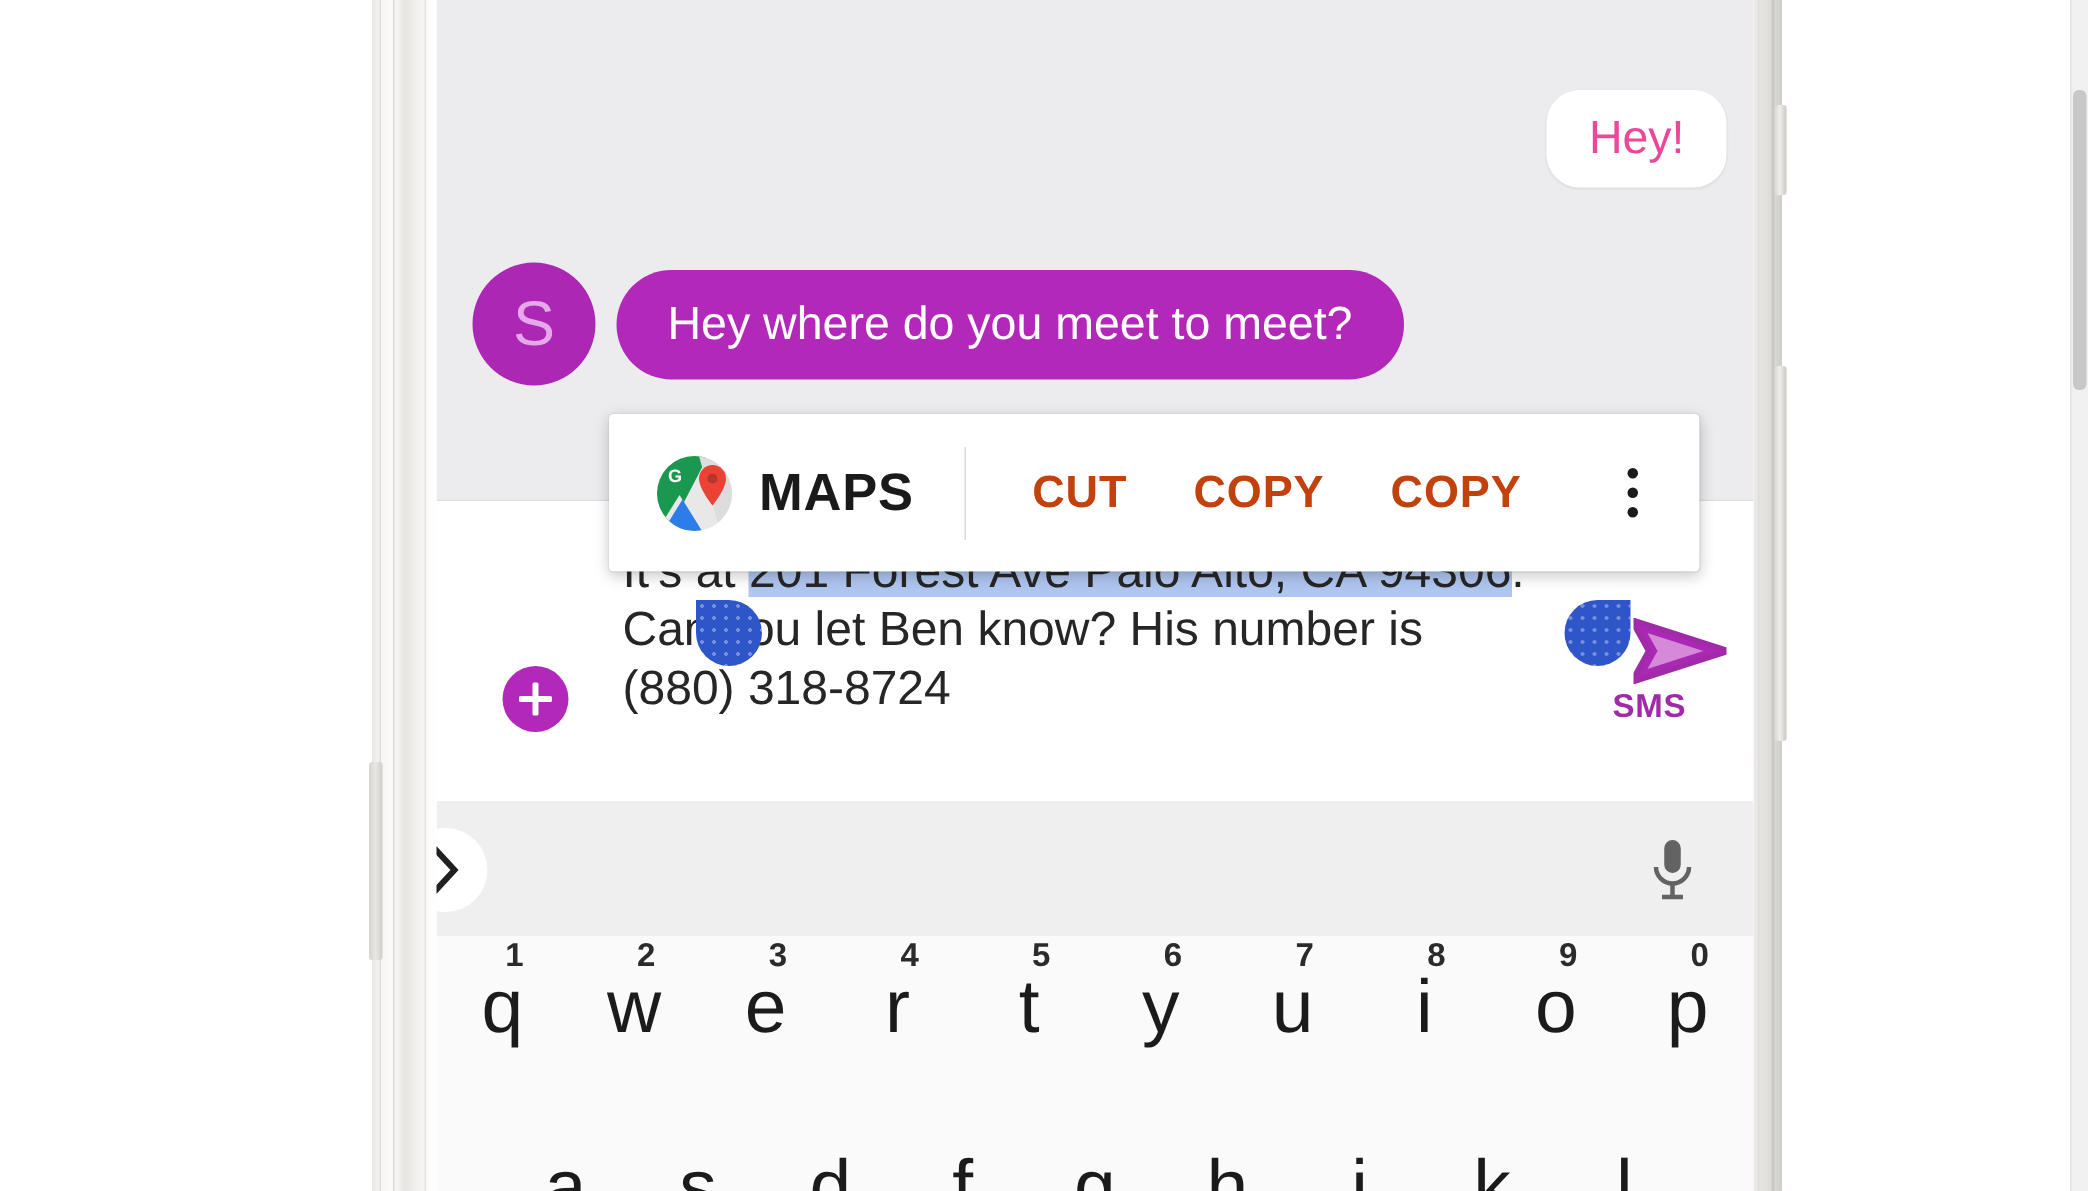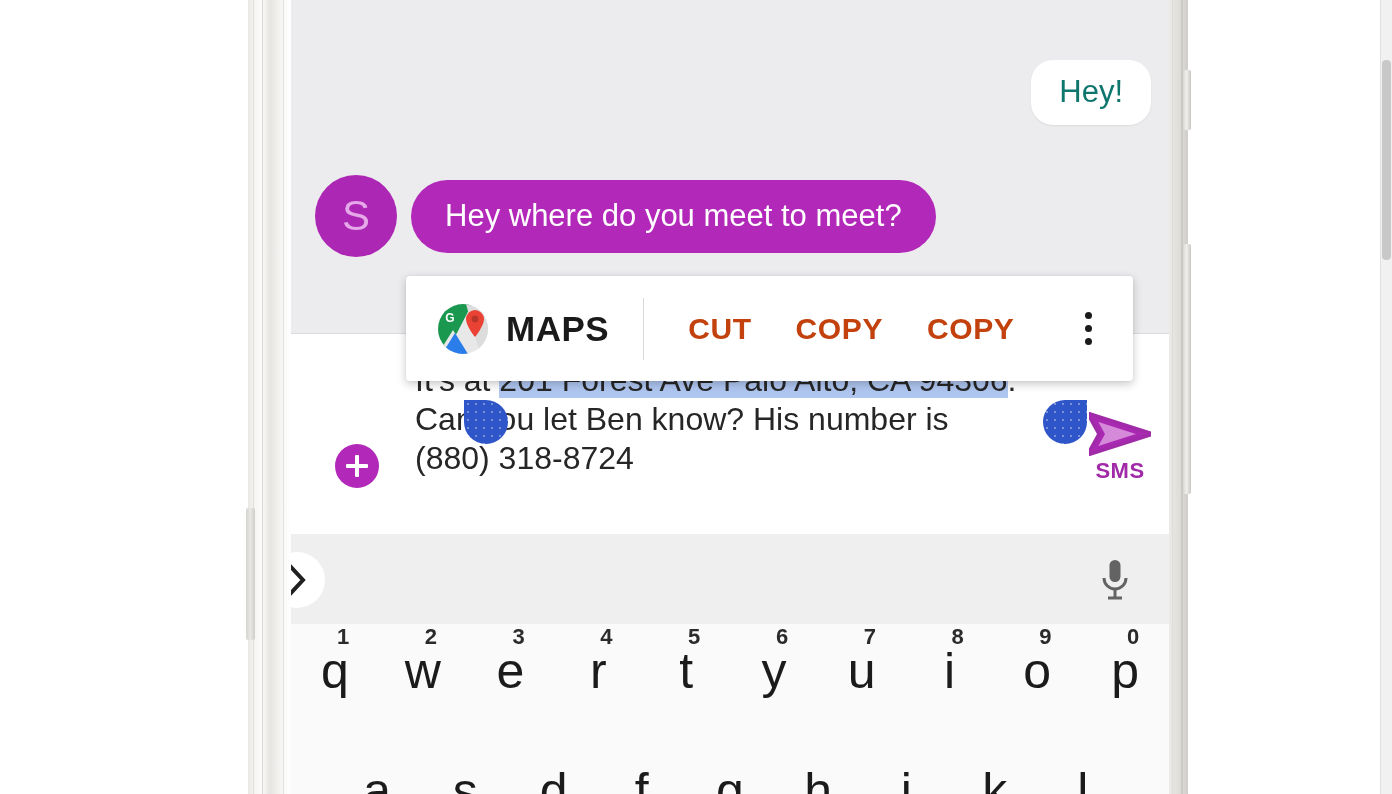--- a/index.html
+++ b/index.html
@@ -117,21 +117,21 @@
 
   
   #bubble-outgoing-hey {
     position: absolute;
     right: 18px;
     top: 100px;
     background: #ffffff;
     border-radius: 22px;
     padding: 16px 28px 18px 28px;
     font-size: 31px;
-    color: #0f766e;
+    color: #ec4899;
     line-height: 1;
     box-shadow: 0 1px 2px rgba(0,0,0,0.07);
   }
 
   
   #incoming-row {
     position: absolute;
     left: 24px;
     top: 215px;
     display: flex;
@@ -214,21 +214,20 @@
   #compose-text .sel {
     background: #afc6f0;
     color: #262626;
   }
 
   #send-button {
     position: absolute;
     left: 784px;
     top: 78px;
     width: 90px;
-    text-align: center;
   }
   #send-arrow-icon {
     display: block;
     margin: 0 auto;
   }
   #send-label-sms {
     display: block;
     margin-top: 2px;
     font-size: 22px;
     font-weight: bold;

